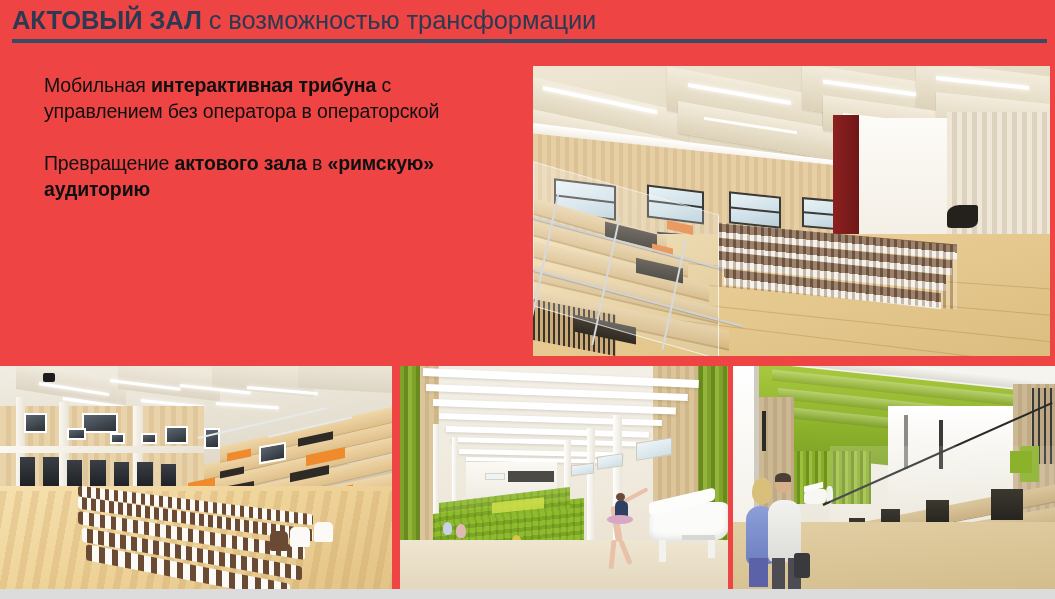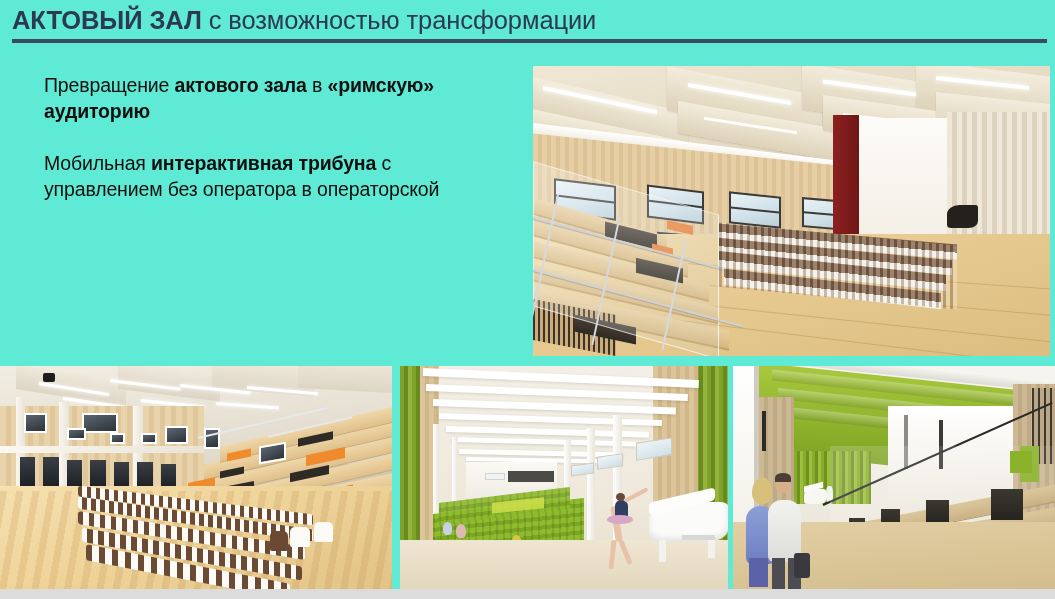--- a/index.html
+++ b/index.html
@@ -6,21 +6,21 @@
   html, body {
     margin: 0; padding: 0;
     width: 1055px; height: 599px;
     background: #ffffff;
     font-family: "Liberation Sans", sans-serif;
     overflow: hidden;
   }
   #slide {
     position: relative;
     width: 1055px; height: 599px;
-    background: #5eead4;
+    background: #ef4444;
   }
 
   
   .title-block {
     position: absolute;
     left: 12px; top: 4px;
     width: 1035px; height: 42px;
   }
   .title-text {
     font-size: 25.5px;
@@ -277,22 +277,22 @@
 <body>
 
 <div id="slide">
 
   <div class="title-block">
     <div class="title-text"><span class="title-strong">АКТОВЫЙ ЗАЛ</span><span class="title-rest"> с возможностью трансформации</span></div>
   </div>
   <div class="title-rule"></div>
 
   <div class="copy">
+    <p><span>Мобильная </span><b>интерактивная трибуна</b><span> с управлением без оператора в операторской</span></p>
     <p><span>Превращение </span><b>актового зала</b><span> в </span><b>«римскую» аудиторию</b></p>
-    <p><span>Мобильная </span><b>интерактивная трибуна</b><span> с управлением без оператора в операторской</span></p>
   </div>
 
   <div class="photo" id="photo-main">
     <div class="scene">
       <div class="l sky-ceiling"></div>
 
       <div class="l ceil-panel" style="left:-4%;top:2%;width:34%;height:13%;transform:skewY(13deg);"></div>
       <div class="l ceil-panel" style="left:26%;top:0%;width:30%;height:15%;transform:skewY(11deg);"></div>
       <div class="l ceil-panel" style="left:52%;top:-1%;width:26%;height:16%;transform:skewY(9deg);"></div>
       <div class="l ceil-panel" style="left:74%;top:-2%;width:28%;height:17%;transform:skewY(7deg);"></div>

